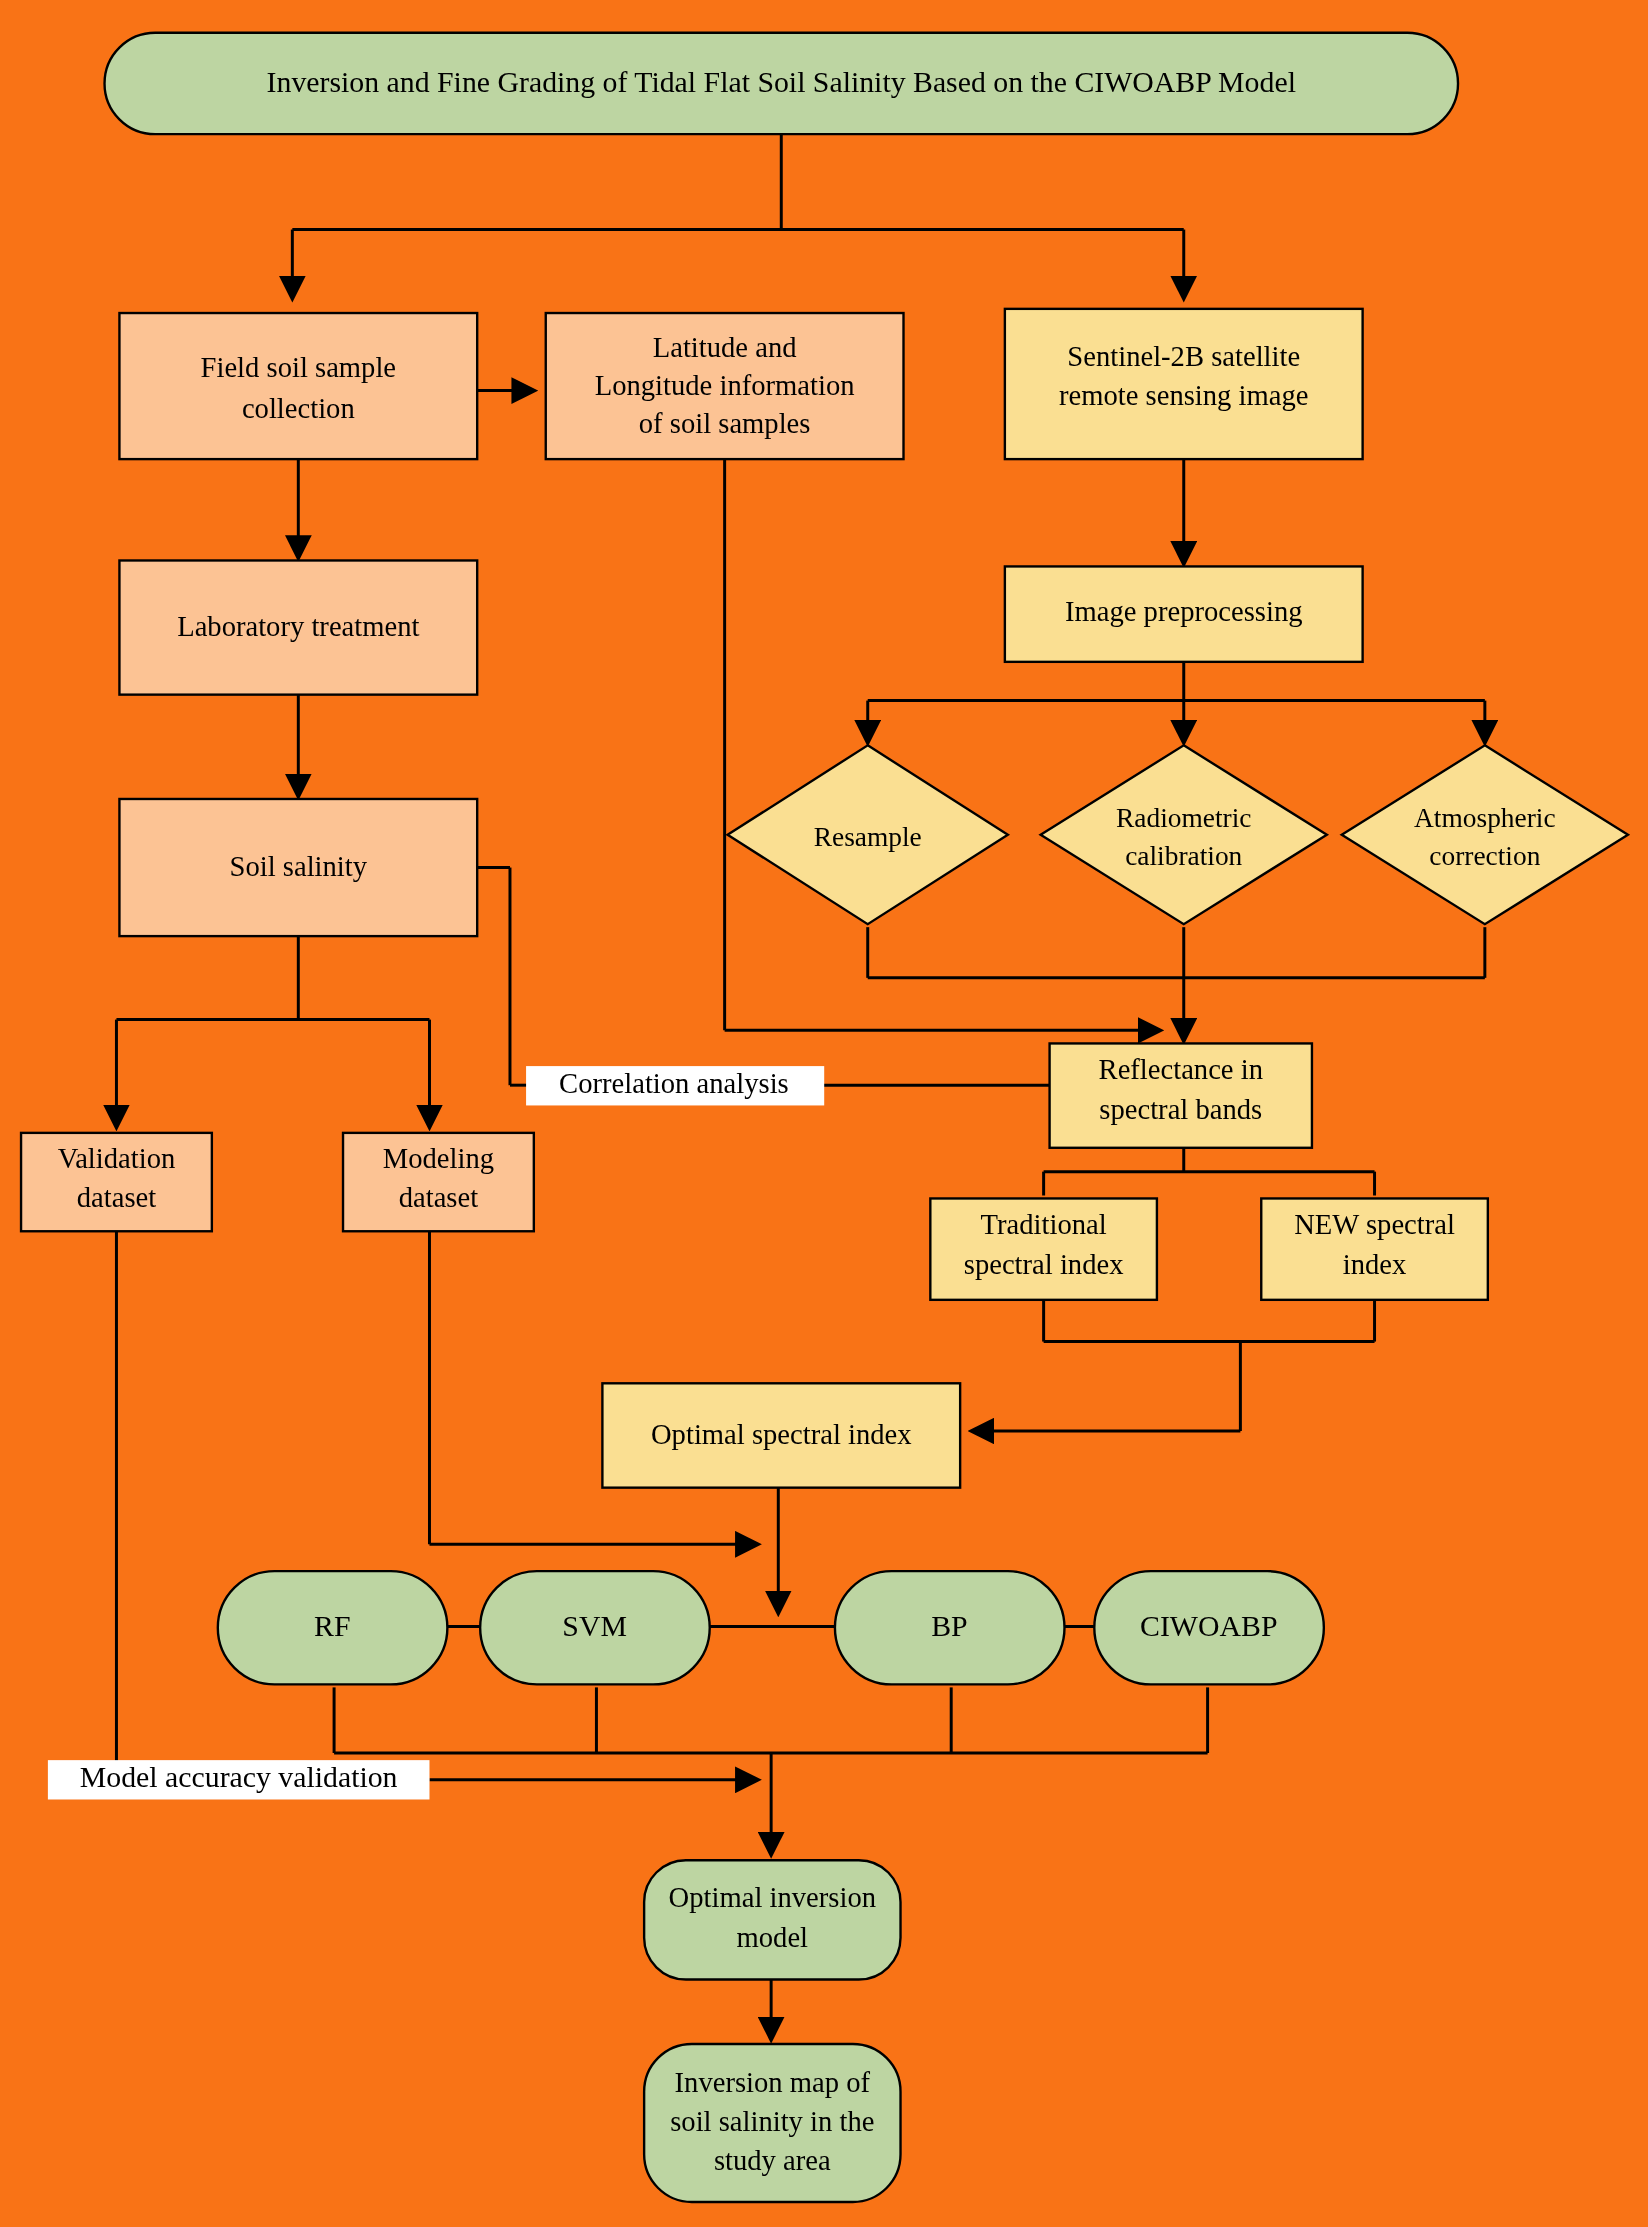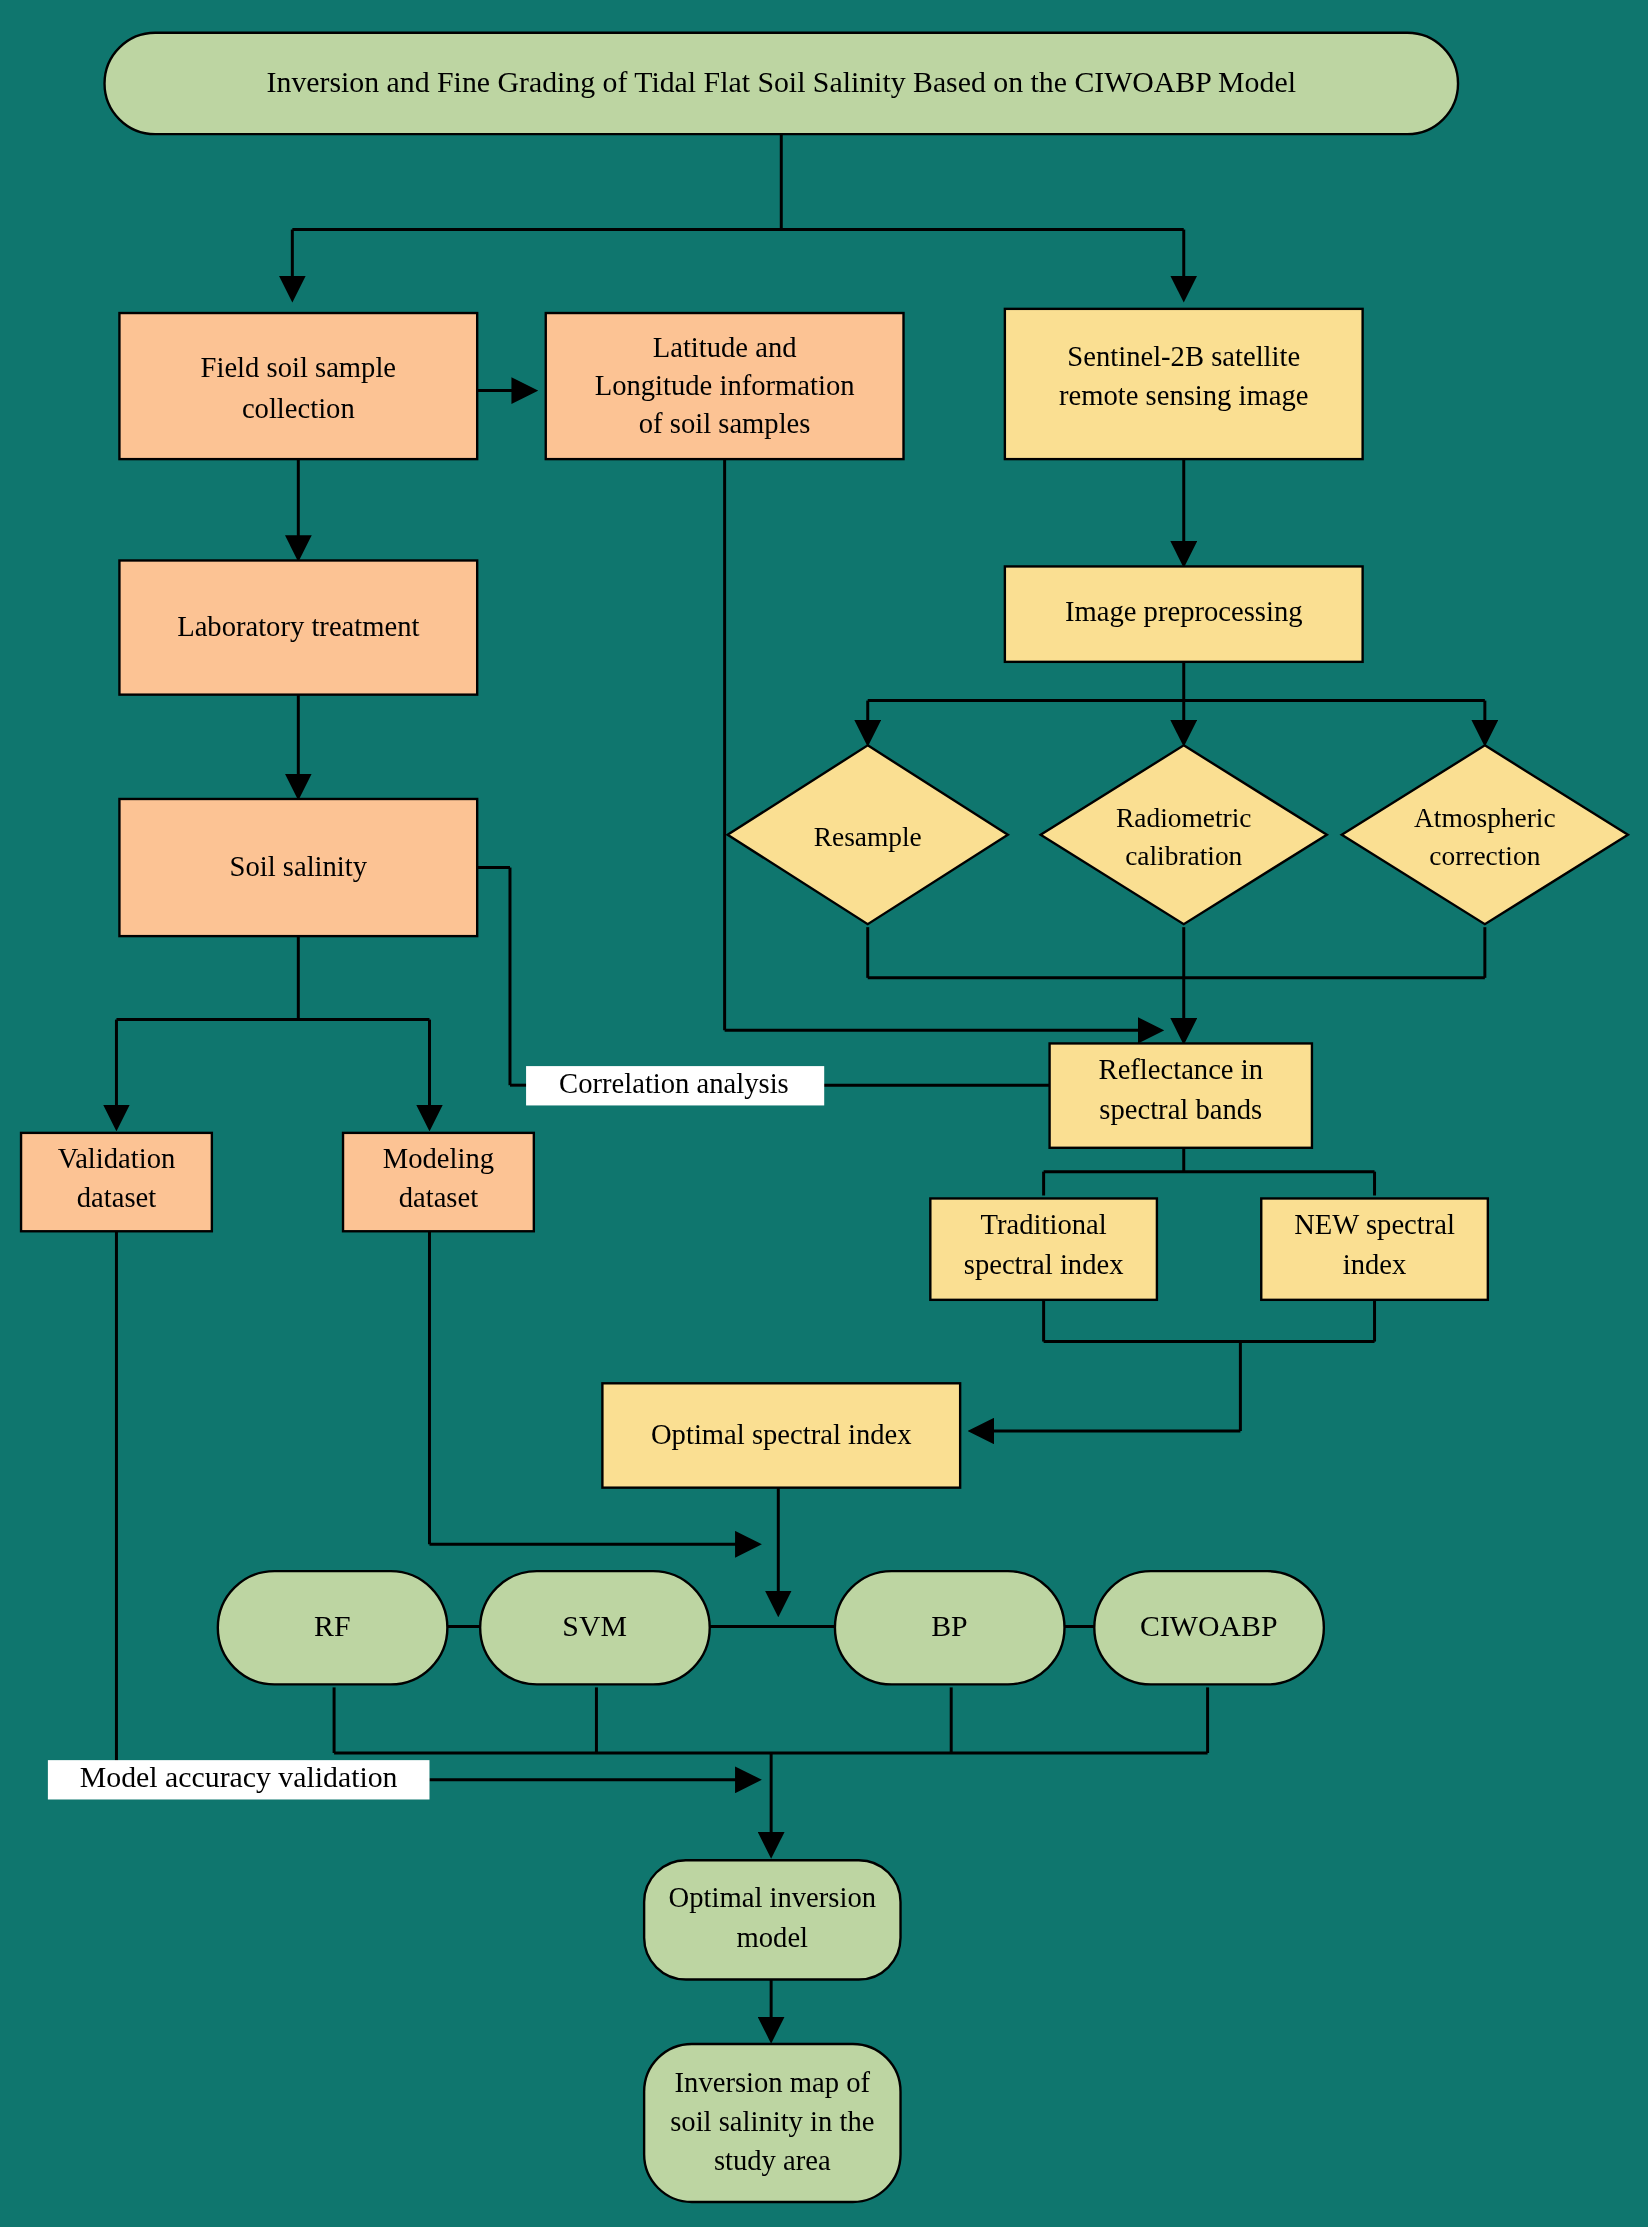--- a/index.html
+++ b/index.html
@@ -7,21 +7,21 @@
     padding: 0;
     background: #ffffff;
   }
   body {
     font-family: "Liberation Serif", "DejaVu Serif", serif;
   }
   #canvas {
     position: relative;
     width: 1649px;
     height: 2227px;
-    background: #0f766e;
+    background: #f97316;
     overflow: hidden;
   }
   svg.flow {
     position: absolute;
     top: 0;
     left: 0;
     width: 1649px;
     height: 2227px;
   }
   .node-text {

